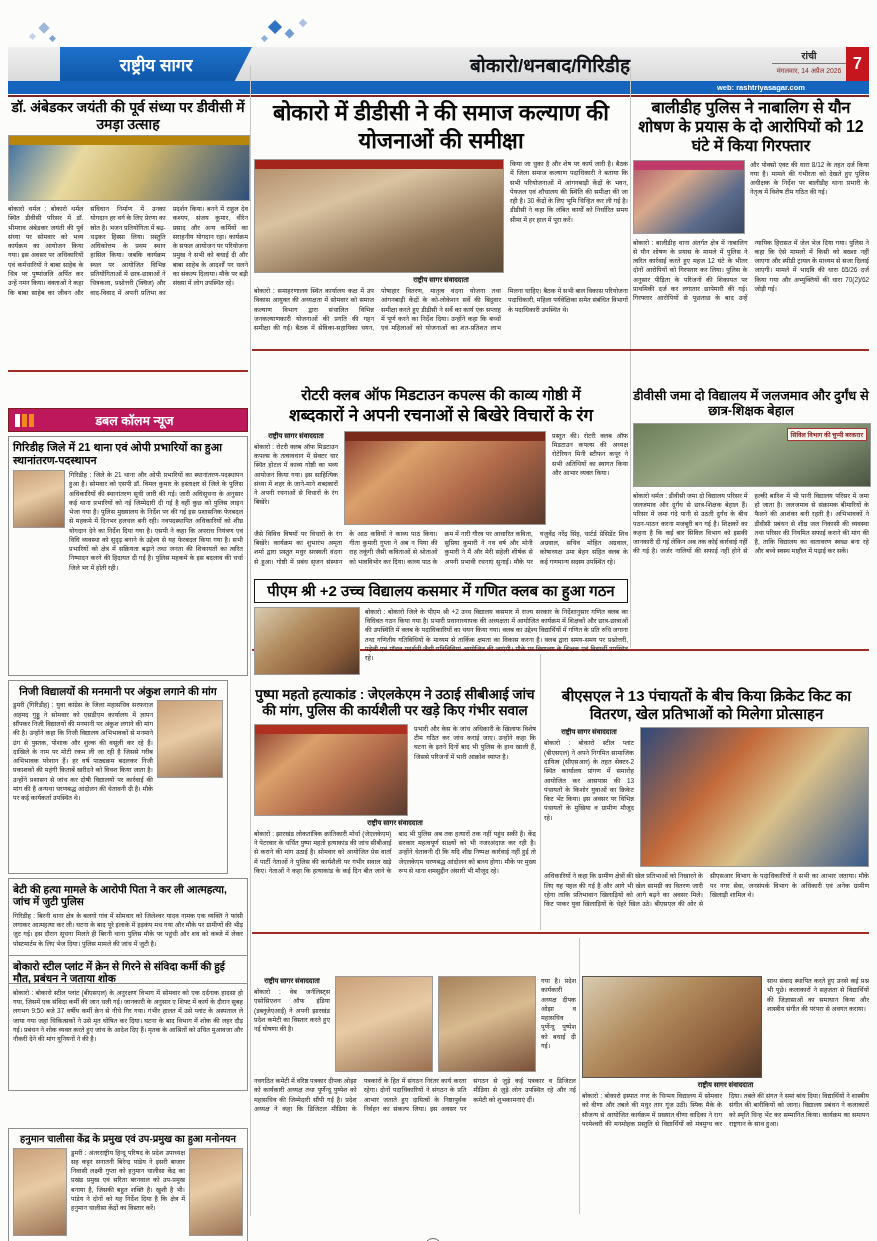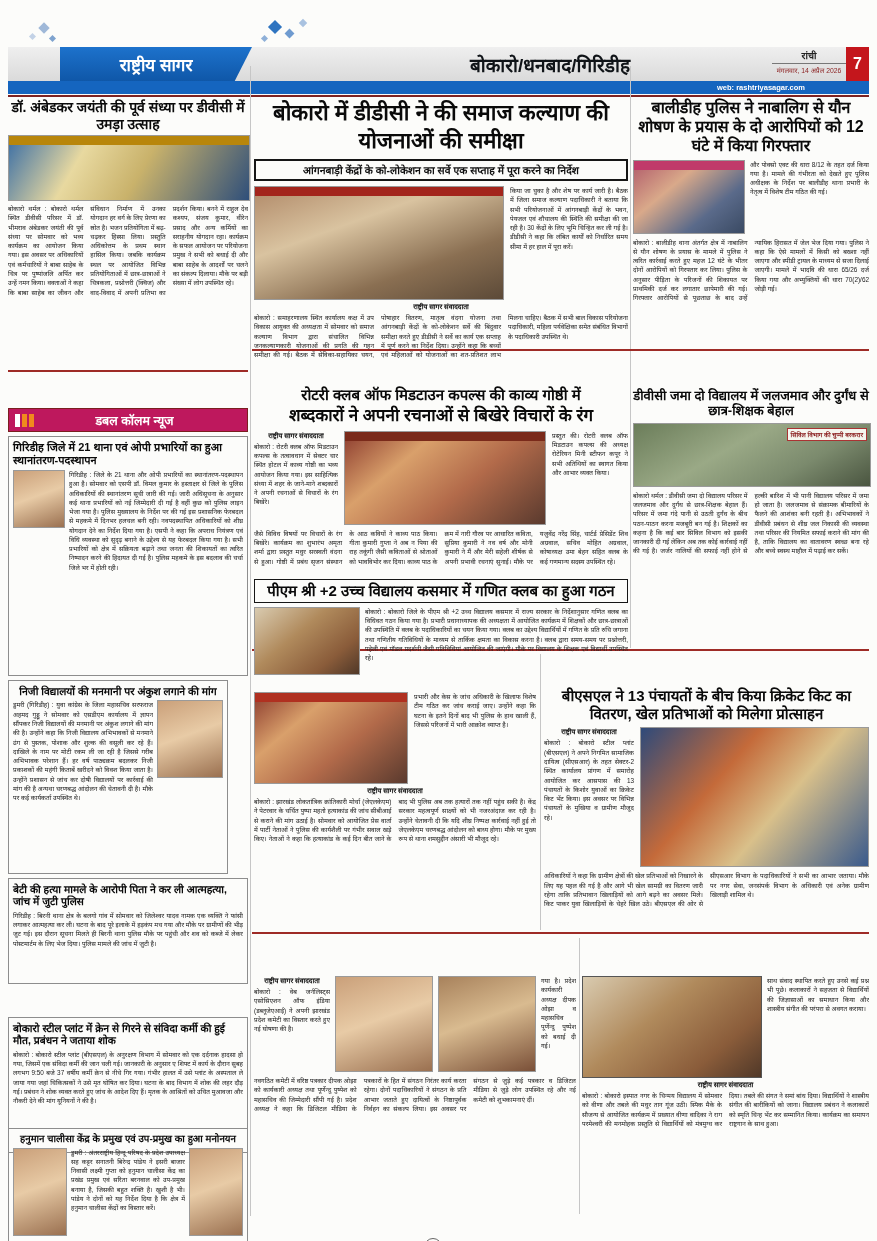--- a/index.html
+++ b/index.html
@@ -103,37 +103,36 @@
       <div class="photo ph-portrait" style="float:right;width:64px;height:76px;margin:0 0 2px 4px;"></div>
       <div class="bt" style="height:158px;">डुमरी (गिरिडीह) : युवा कांग्रेस के जिला महासचिव सरफराज अहमद गुड्डू ने सोमवार को एसडीएम कार्यालय में ज्ञापन सौंपकर निजी विद्यालयों की मनमानी पर अंकुश लगाने की मांग की है। उन्होंने कहा कि निजी विद्यालय अभिभावकों से मनमाने ढंग से पुस्तक, पोशाक और शुल्क की वसूली कर रहे हैं। दाखिले के नाम पर मोटी रकम ली जा रही है जिससे गरीब अभिभावक परेशान हैं। हर वर्ष पाठ्यक्रम बदलकर निजी प्रकाशकों की महंगी किताबें खरीदने को विवश किया जाता है। उन्होंने प्रशासन से जांच कर दोषी विद्यालयों पर कार्रवाई की मांग की है अन्यथा चरणबद्ध आंदोलन की चेतावनी दी है। मौके पर कई कार्यकर्ता उपस्थित थे।</div>
     </div>
   </div>
 
   <div class="abs box" style="left:8px;top:845px;width:240px;height:106px;">
     <div class="hl hl-left" style="font-size:10.5px;">बेटी की हत्या मामले के आरोपी पिता ने कर ली आत्महत्या, जांच में जुटी पुलिस</div>
     <div class="bt" style="height:66px;margin-top:3px;">गिरिडीह : बिरनी थाना क्षेत्र के बलगो गांव में सोमवार को जिलेश्वर यादव नामक एक व्यक्ति ने फांसी लगाकर आत्महत्या कर ली। घटना के बाद पूरे इलाके में हड़कंप मच गया और मौके पर ग्रामीणों की भीड़ जुट गई। इस दौरान सूचना मिलते ही बिरनी थाना पुलिस मौके पर पहुंची और शव को कब्जे में लेकर पोस्टमार्टम के लिए भेज दिया। पुलिस मामले की जांच में जुटी है।</div>
   </div>
 
-  <div class="abs box" style="left:8px;top:984px;width:240px;height:136px;">
+  <div class="abs box" style="left:8px;top:922px;width:240px;height:136px;">
     <div class="hl hl-left" style="font-size:10.5px;">बोकारो स्टील प्लांट में क्रेन से गिरने से संविदा कर्मी की हुई मौत, प्रबंधन ने जताया शोक</div>
     <div class="bt" style="height:96px;margin-top:3px;">बोकारो : बोकारो स्टील प्लांट (बीएसएल) के अनुरक्षण विभाग में सोमवार को एक दर्दनाक हादसा हो गया, जिसमें एक संविदा कर्मी की जान चली गई। जानकारी के अनुसार ए शिफ्ट में कार्य के दौरान सुबह लगभग 9:50 बजे 37 वर्षीय कर्मी क्रेन से नीचे गिर गया। गंभीर हालत में उसे प्लांट के अस्पताल ले जाया गया जहां चिकित्सकों ने उसे मृत घोषित कर दिया। घटना के बाद विभाग में शोक की लहर दौड़ गई। प्रबंधन ने शोक व्यक्त करते हुए जांच के आदेश दिए हैं। मृतक के आश्रितों को उचित मुआवजा और नौकरी देने की मांग यूनियनों ने की है।</div>
   </div>
 
   <div class="abs box" style="left:8px;top:1095px;width:240px;height:120px;">
     <div class="hl" style="font-size:9.8px;">हनुमान चालीसा केंद्र के प्रमुख एवं उप-प्रमुख का हुआ मनोनयन</div>
     <div style="display:flex;gap:4px;margin-top:3px;">
       <div class="photo ph-portrait" style="width:52px;height:86px;flex:0 0 auto;"></div>
       <div class="bt" style="height:88px;flex:1;">डुमरी : अंतरराष्ट्रीय हिन्दू परिषद के प्रदेश उपाध्यक्ष सह कट्टर सनातनी बिरेन्द्र पांडेय ने इसरी बाजार निवासी लक्ष्मी गुप्ता को हनुमान चालीसा केंद्र का प्रखंड प्रमुख एवं सरिता बरनवाल को उप-प्रमुख बनाया है, जिसकी बहुत शक्ति है। खुशी है भी। पांडेय ने दोनों को यह निर्देश दिया है कि क्षेत्र में हनुमान चालीसा केंद्रों का विस्तार करें।</div>
       <div class="photo ph-portrait" style="width:52px;height:86px;flex:0 0 auto;"></div>
     </div>
   </div>
 
   <div class="abs" style="left:254px;top:66px;width:374px;">
     <div class="hl" style="font-size:22px;line-height:1.25;">बोकारो में डीडीसी ने की समाज कल्याण की योजनाओं की समीक्षा</div>
-    <div style="border:2px solid #161616;font-size:10.5px;font-weight:bold;text-align:center;padding:2px 3px;margin-top:5px;color:#111;">आंगनबाड़ी केंद्रों के को-लोकेशन का सर्वे एक सप्ताह में पूरा करने का निर्देश</div>
     <div style="display:flex;gap:6px;margin-top:5px;">
       <div class="photo ph-meeting" style="width:248px;height:112px;flex:0 0 auto;">
           <div class="pbar"></div>
         </div>
       <div class="bt" style="height:112px;flex:1;">किया जा चुका है और शेष पर कार्य जारी है। बैठक में जिला समाज कल्याण पदाधिकारी ने बताया कि सभी परियोजनाओं में आंगनबाड़ी केंद्रों के भवन, पेयजल एवं शौचालय की स्थिति की समीक्षा की जा रही है। 30 केंद्रों के लिए भूमि चिन्हित कर ली गई है। डीडीसी ने कहा कि लंबित कार्यों को निर्धारित समय सीमा में हर हाल में पूरा करें।</div>
     </div>
     <div class="byl">राष्ट्रीय सागर संवाददाता</div>
     <div class="bt cols3" style="height:52px;">बोकारो : समाहरणालय स्थित कार्यालय कक्ष में उप विकास आयुक्त की अध्यक्षता में सोमवार को समाज कल्याण विभाग द्वारा संचालित विभिन्न जनकल्याणकारी योजनाओं की प्रगति की गहन समीक्षा की गई। बैठक में सेविका-सहायिका चयन, पोषाहार वितरण, मातृत्व वंदना योजना तथा आंगनबाड़ी केंद्रों के को-लोकेशन सर्वे की बिंदुवार समीक्षा करते हुए डीडीसी ने सर्वे का कार्य एक सप्ताह में पूर्ण करने का निर्देश दिया। उन्होंने कहा कि बच्चों एवं महिलाओं को योजनाओं का शत-प्रतिशत लाभ मिलना चाहिए। बैठक में सभी बाल विकास परियोजना पदाधिकारी, महिला पर्यवेक्षिका समेत संबंधित विभागों के पदाधिकारी उपस्थित थे।</div>
   </div>
 
@@ -155,20 +154,21 @@
 
   <div class="abs" style="left:254px;top:546px;width:374px;">
     <div class="hl" style="font-size:15px;border:1.5px solid #161616;padding:2px 3px;">पीएम श्री +2 उच्च विद्यालय कसमार में गणित क्लब का हुआ गठन</div>
     <div style="margin-top:4px;overflow:hidden;">
       <div class="photo ph-stage" style="float:left;width:104px;height:66px;margin:0 5px 2px 0;"></div>
       <div class="bt" style="height:90px;">बोकारो : बोकारो जिले के पीएम श्री +2 उच्च विद्यालय कसमार में राज्य सरकार के निर्देशानुसार गणित क्लब का विधिवत गठन किया गया है। प्रभारी प्रधानाध्यापक की अध्यक्षता में आयोजित कार्यक्रम में शिक्षकों और छात्र-छात्राओं की उपस्थिति में क्लब के पदाधिकारियों का चयन किया गया। क्लब का उद्देश्य विद्यार्थियों में गणित के प्रति रुचि जगाना तथा गणितीय गतिविधियों के माध्यम से तार्किक क्षमता का विकास करना है। क्लब द्वारा समय-समय पर प्रश्नोत्तरी, पहेली एवं मॉडल प्रदर्शनी जैसी गतिविधियां आयोजित की जाएंगी। मौके पर विद्यालय के शिक्षक एवं विद्यार्थी उपस्थित रहे।</div>
     </div>
   </div>
 
   <div class="abs" style="left:254px;top:654px;width:282px;">
+    <div class="hl" style="font-size:13.5px;">पुष्पा महतो हत्याकांड : जेएलकेएम ने उठाई सीबीआई जांच की मांग, पुलिस की कार्यशैली पर खड़े किए गंभीर सवाल</div>
     <div style="display:flex;gap:6px;margin-top:5px;">
       <div class="photo ph-group" style="width:152px;height:90px;flex:0 0 auto;">
           <div class="pbar" style="background:#b03020;"></div>
         </div>
       <div class="bt" style="height:90px;flex:1;">प्रभारी और केस के जांच अधिकारी के खिलाफ विशेष टीम गठित कर जांच कराई जाए। उन्होंने कहा कि घटना के इतने दिनों बाद भी पुलिस के हाथ खाली हैं, जिससे परिजनों में भारी आक्रोश व्याप्त है।</div>
     </div>
     <div class="byl">राष्ट्रीय सागर संवाददाता</div>
     <div class="bt cols2" style="height:118px;">बोकारो : झारखंड लोकतांत्रिक क्रांतिकारी मोर्चा (जेएलकेएम) ने पेटरवार के चर्चित पुष्पा महतो हत्याकांड की जांच सीबीआई से कराने की मांग उठाई है। सोमवार को आयोजित प्रेस वार्ता में पार्टी नेताओं ने पुलिस की कार्यशैली पर गंभीर सवाल खड़े किए। नेताओं ने कहा कि हत्याकांड के कई दिन बीत जाने के बाद भी पुलिस अब तक हत्यारों तक नहीं पहुंच सकी है। केंद्र सरकार महत्वपूर्ण साक्ष्यों को भी नजरअंदाज कर रही है। उन्होंने चेतावनी दी कि यदि शीघ्र निष्पक्ष कार्रवाई नहीं हुई तो जेएलकेएम चरणबद्ध आंदोलन को बाध्य होगा। मौके पर मुख्य रूप से थाना शमसुद्दीन अंसारी भी मौजूद रहे।</div>
   </div>
 

